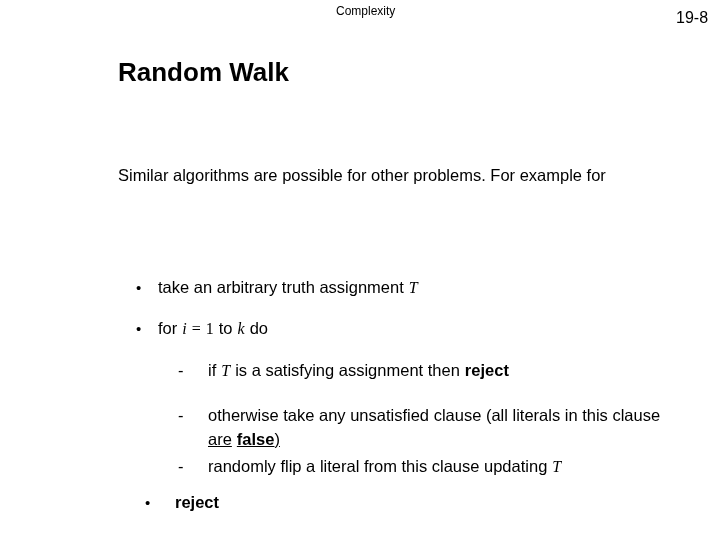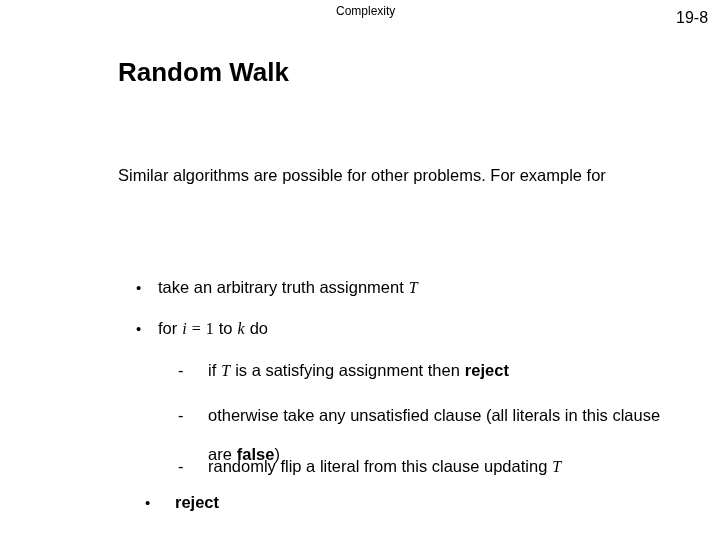--- a/index.html
+++ b/index.html
@@ -90,21 +90,21 @@
 
   .b1 { top: 277px; }
   .b2 { top: 318px; }
   .d1 { top: 360px; }
   .d2 { top: 405px; }
   .d3 { top: 456px; }
   .bfinal { top: 492px; }
 
   
   .wrap-block { display: inline-block; white-space: nowrap; }
-  .wrap-line2 { display: block; margin-top: 18px; }
+  .wrap-line2 { display: block; margin-top: 3px; text-decoration: underline; }
 
   
   .math {
     font-family: "Liberation Serif", serif;
     font-style: italic;
     font-size: 16px;
   }
   .mathnum {
     font-family: "Liberation Serif", serif;
     font-style: normal;

